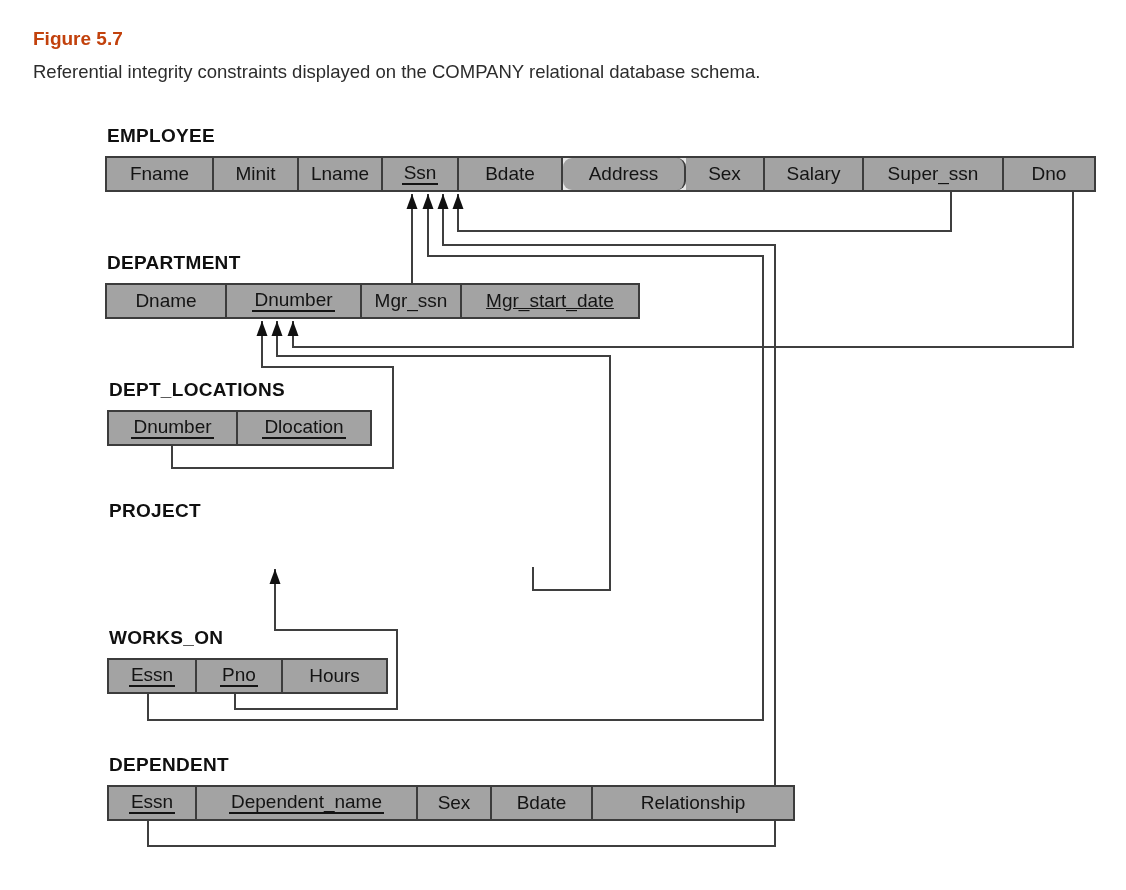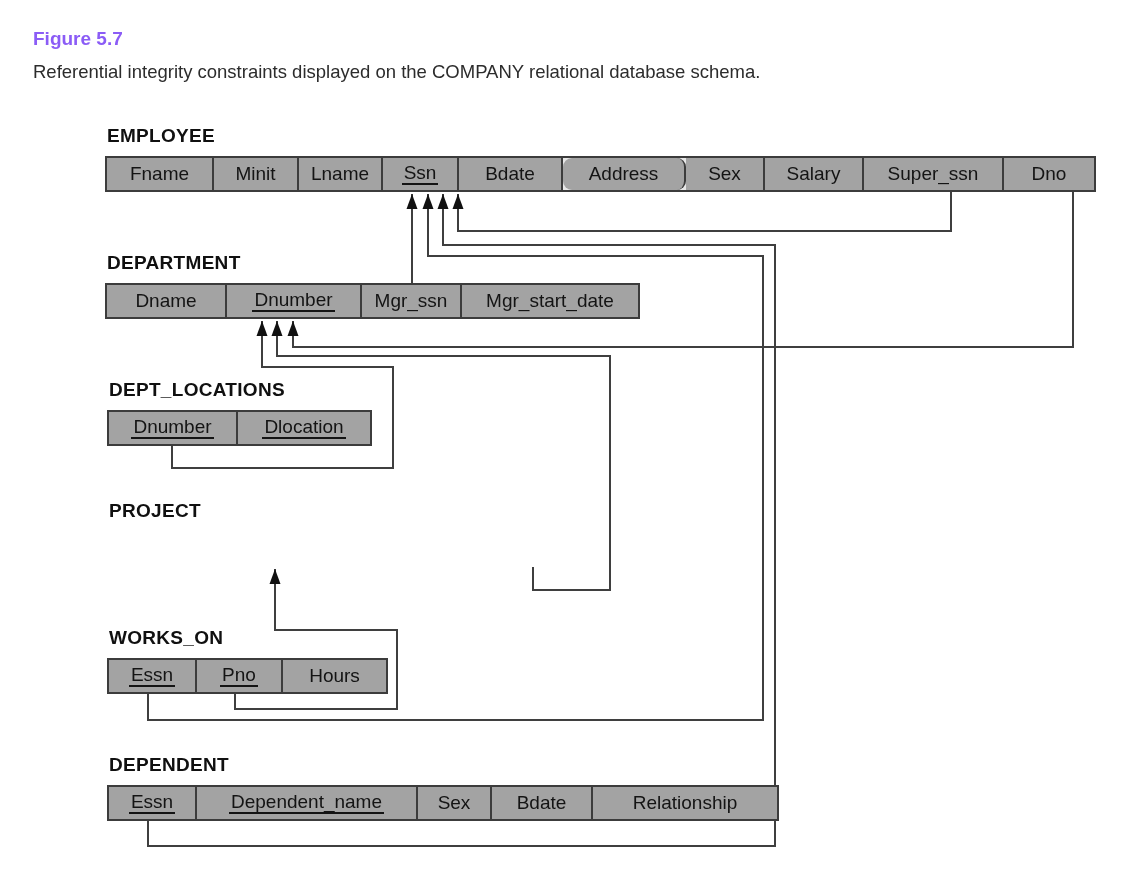--- a/index.html
+++ b/index.html
@@ -1,18 +1,18 @@
 <!DOCTYPE html>
 <html><head>
 <meta charset="utf-8">
 <style>
   html,body{margin:0;padding:0;background:#ffffff;}
   .page{position:relative;width:1126px;height:890px;background:#ffffff;overflow:hidden;
         font-family:"Liberation Sans",sans-serif;}
-  .fig-label{position:absolute;left:33px;top:28px;font-size:19px;font-weight:bold;color:#8b5cf6;}
+  .fig-label{position:absolute;left:33px;top:28px;font-size:19px;font-weight:bold;color:#c2410c;}
   .fig-caption{position:absolute;left:33px;top:61px;font-size:18.5px;color:#2c2c2c;}
   #diagram{position:absolute;left:0;top:0;width:1126px;height:890px;}
   svg.connectors{position:absolute;left:0;top:0;pointer-events:none;}
   .tbl-label{position:absolute;font-size:19px;font-weight:bold;letter-spacing:.3px;
              color:#101010;white-space:nowrap;}
   .tbl-row{position:absolute;display:flex;height:36px;box-sizing:border-box;
            border:2px solid #3c3c3c;background:#e7e7e7;}
   .cell{box-sizing:border-box;border-right:2px solid #3c3c3c;display:flex;align-items:center;
         justify-content:center;font-size:19px;color:#141414;white-space:nowrap;background:#a3a3a3;}
   .cell:last-child{border-right:none;}
@@ -80,21 +80,21 @@
       <div class="tbl-row" style="left: 105px; top: 283px;">
         <div class="cell" style="width: 120px;">
           <span>Dname</span>
         </div>
         <div class="cell" style="width: 135px;">
           <span class="key-underline">Dnumber</span>
         </div>
         <div class="cell" style="width: 100px;">
           <span>Mgr_ssn</span>
         </div>
-        <div class="cell" style="width: 176px;">
+        <div class="cell" style="width: 176px; text-decoration: underline;">
           <span>Mgr_start_date</span>
         </div>
       </div>
       <div class="tbl-label" style="left: 109px; top: 379px;">DEPT_LOCATIONS</div>
       <div class="tbl-row" style="left: 107px; top: 410px;">
         <div class="cell" style="width: 129px;">
           <span class="key-underline">Dnumber</span>
         </div>
         <div class="cell" style="width: 132px;">
           <span class="key-underline">Dlocation</span>
@@ -120,18 +120,18 @@
         </div>
         <div class="cell" style="width: 221px;">
           <span class="key-underline">Dependent_name</span>
         </div>
         <div class="cell" style="width: 74px;">
           <span>Sex</span>
         </div>
         <div class="cell" style="width: 101px;">
           <span>Bdate</span>
         </div>
-        <div class="cell" style="width: 184px;">
+        <div class="cell" style="width: 200px;">
           <span>Relationship</span>
         </div>
       </div>
     </div>
 </div>
 
 </body></html>

